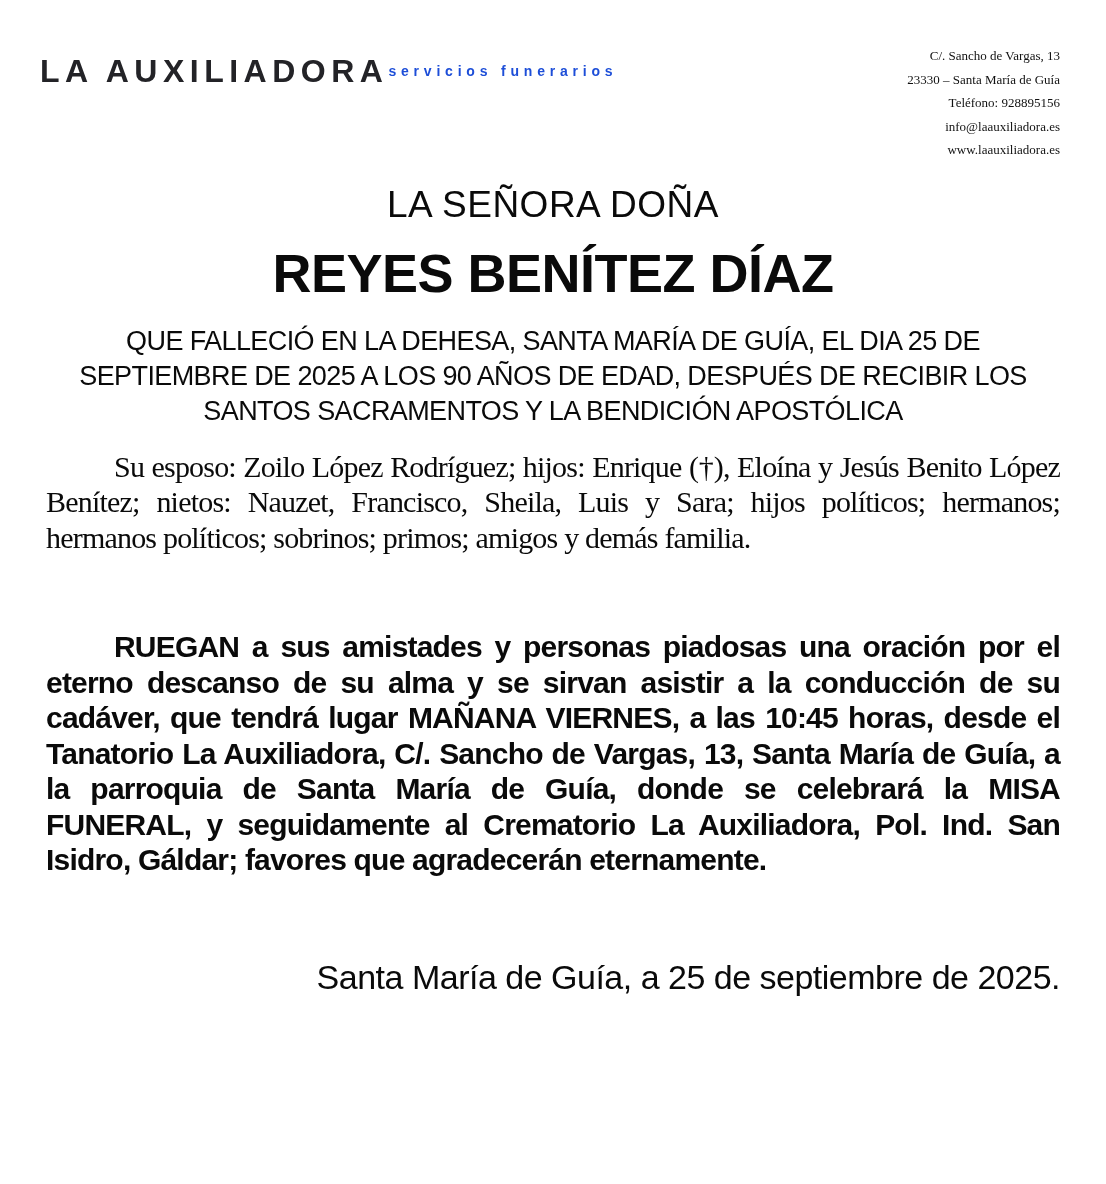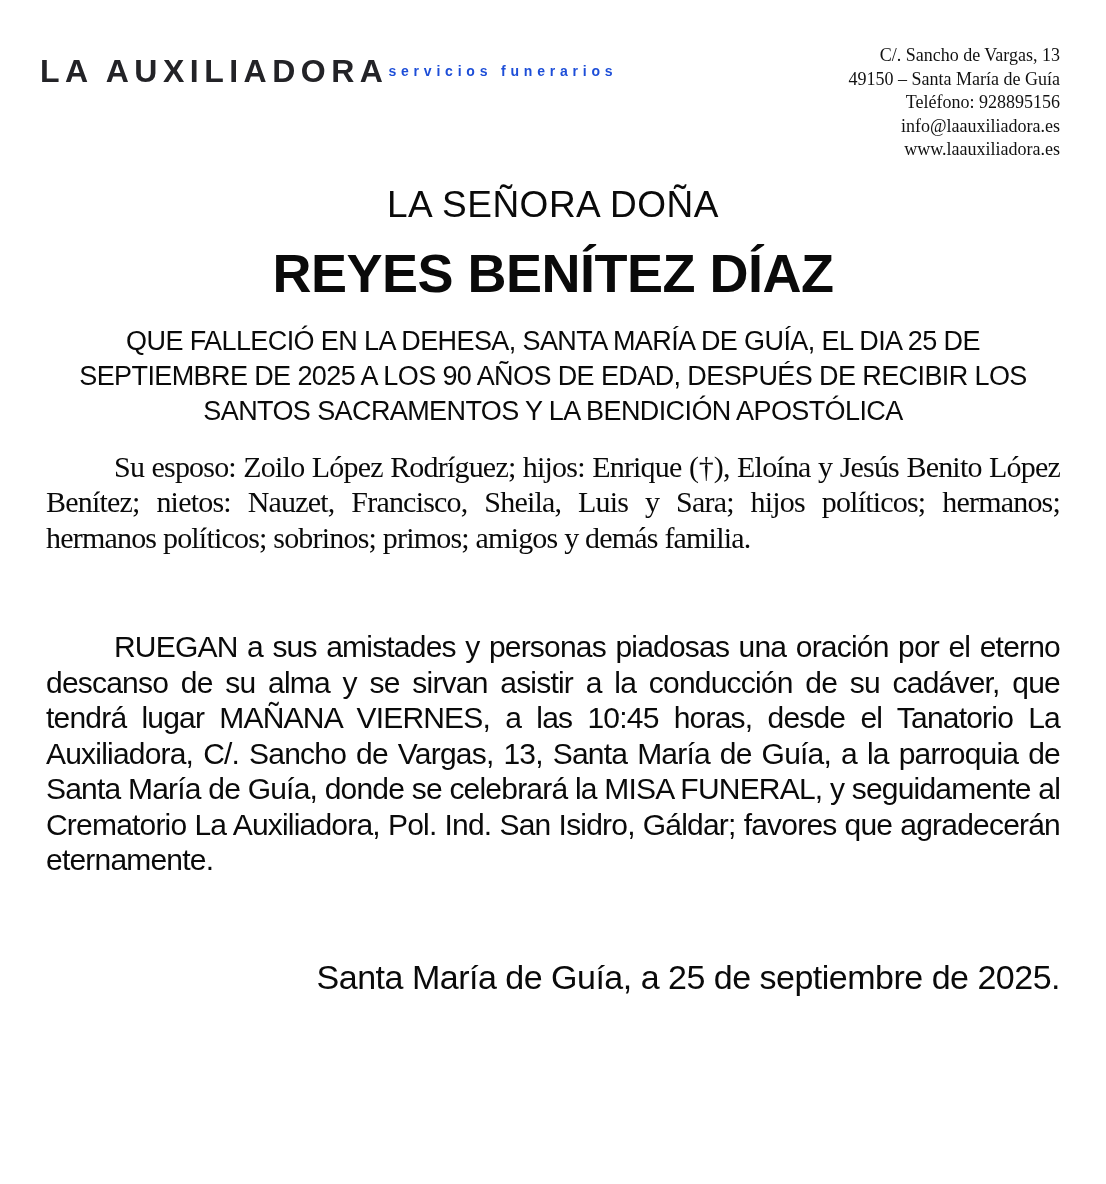--- a/index.html
+++ b/index.html
@@ -48,21 +48,21 @@
     font-size: 14px;
     font-weight: 600;
     letter-spacing: 4.8px;
     color: #1d4ed8;
     white-space: nowrap;
   }
   .contact-block {
     margin-top: 26px;
     text-align: right;
     font-family: "Liberation Serif", "DejaVu Serif", serif;
-    font-size: 18px;
+    font-size: 13px;
     line-height: 23.5px;
     color: #111;
   }
 
   
   .dep-heading {
     margin-top: 42px;
     text-align: center;
     font-size: 26px;
     font-weight: bold;
@@ -99,21 +99,21 @@
   }
   .paragraph {
     font-size: 30px;
     line-height: 35.5px;
     letter-spacing: -0.8px;
     text-align: justify;
     text-indent: 68px;
     margin: 0;
   }
   .paragraph.family   { margin-top: 20px; font-family: Liberation Serif, serif; }
-  .paragraph.request  { margin-top: 74px; }
+  .paragraph.request  { margin-top: 74px; font-weight: bold; }
 
   .place-date-line {
     margin-top: 80px;
     padding: 0 46px;
     text-align: right;
     font-size: 34px;
     letter-spacing: -0.5px;
   }
 </style>
 </head>
@@ -130,21 +130,21 @@
         <circle cx="53" cy="26" r="15.5" fill="none" stroke="#84848a" stroke-width="1.1"></circle>
         <path d="M 46,19 Q 53,7 60,19 L 92,79 Q 98,86 91,91 L 63,94 L 52,42 L 24,94 L 4,94 Z" fill="#17171c"></path>
         <line x1="46" y1="30" x2="13" y2="87" stroke="#ffffff" stroke-width="3"></line>
       </svg>
       <div class="brand-name">LA AUXILIADORA</div>
       <div class="brand-tagline">servicios funerarios</div>
     </div>
 
     <div class="contact-block">
       <div>C/. Sancho de Vargas, 13</div>
-      <div>49150 – Santa María de Guía</div>
+      <div>23330 – Santa María de Guía</div>
       <div>Teléfono: 928895156</div>
       <div>info@laauxiliadora.es</div>
       <div>www.laauxiliadora.es</div>
     </div>
 
   </div>
 
   <div class="honorific-heading">LA SEÑORA DOÑA</div>
   <div class="deceased-name">REYES BENÍTEZ DÍAZ</div>
   <div class="death-statement">QUE FALLECIÓ EN LA DEHESA, SANTA MARÍA DE GUÍA, EL DIA 25 DE SEPTIEMBRE DE 2025 A LOS 90 AÑOS DE EDAD, DESPUÉS DE RECIBIR LOS SANTOS SACRAMENTOS Y LA BENDICIÓN APOSTÓLICA</div>

